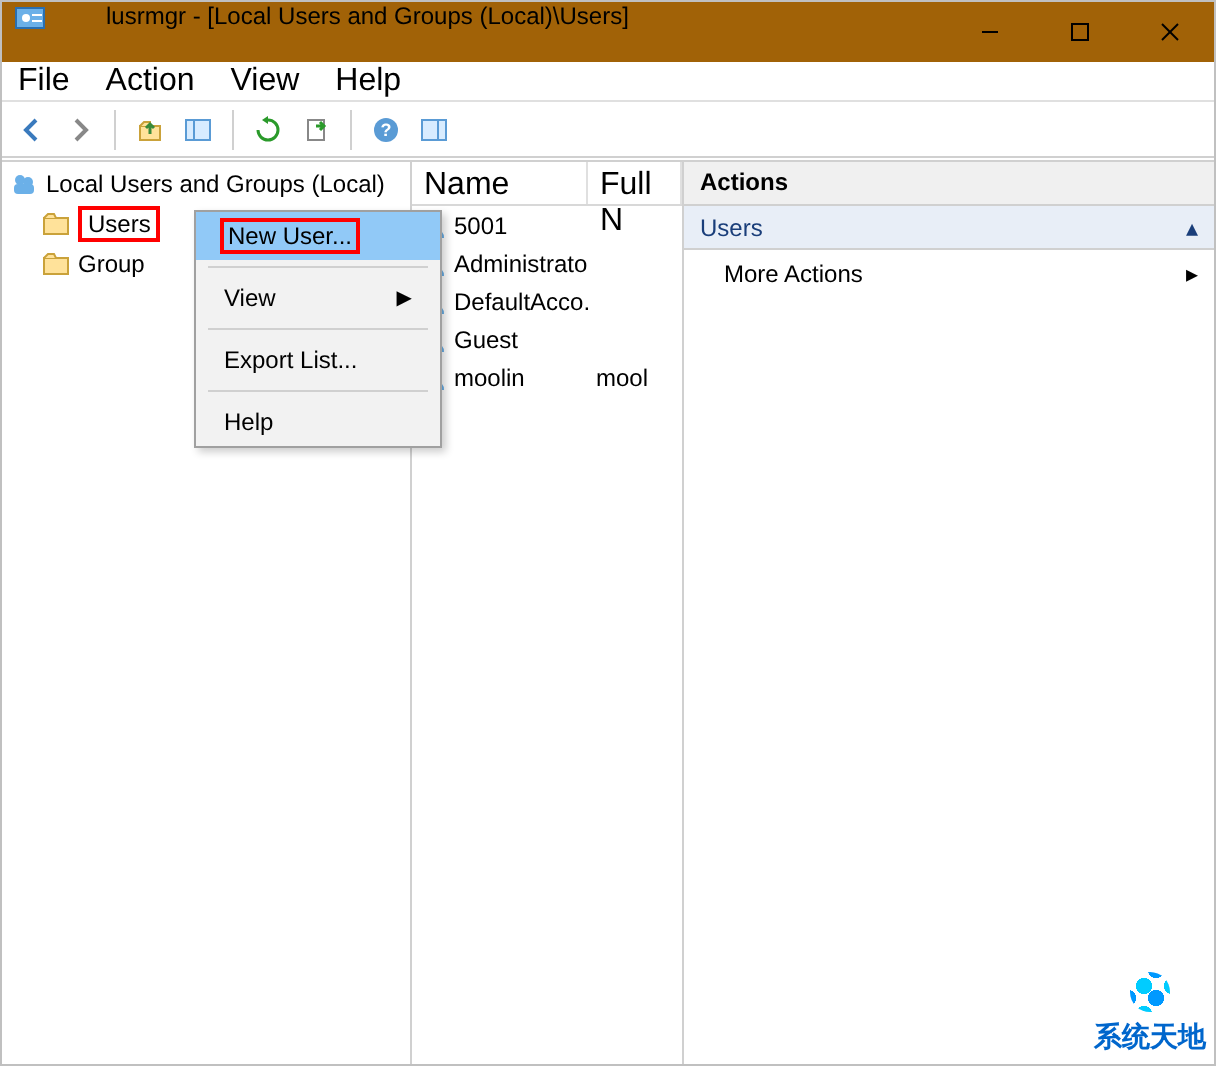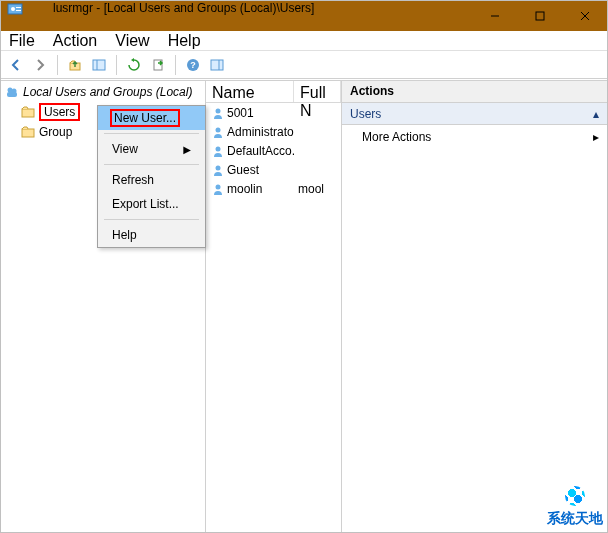--- a/index.html
+++ b/index.html
@@ -12,40 +12,40 @@
   .winctrl { width: 45px; display: flex; align-items: center; justify-content: center; font-size: 13px; color: #000; }
   .winctrl.close { width: 45px; }
   .menubar { height: 20px; display: flex; align-items: center; padding-left: 8px; gap: 18px; font-size: 16px; color: #000; border-bottom: 1px solid #e0e0e0;}
   .menubar span { cursor: default; }
   .toolbar { height: 28px; display: flex; align-items: center; padding-left: 4px; gap: 2px; border-bottom: 1px solid #d0d0d0; background: #fff;}
   .tbtn { width: 22px; height: 22px; display:flex; align-items:center; justify-content:center; border:1px solid transparent;}
   .tsep { width: 1px; height: 20px; background: #d0d0d0; margin: 0 4px; }
   .content { position: absolute; top: 79px; left: 0; right: 0; bottom: 0; display: flex; border-top: 1px solid #d0d0d0;}
   .pane { border-right: 1px solid #d0d0d0; overflow: hidden; }
   .treepane { width: 205px; padding: 2px 4px; }
-  .treeroot { font-size: 12px; padding: 2px 0; display:flex; align-items:flex-start; gap:4px;font-style:italic;}
+  .treeroot { font-size: 12px; padding: 2px 0; display:flex; align-items:flex-start; gap:4px;}
   .treechild { font-size: 12px; padding: 2px 0 2px 16px; display:flex; align-items:center; gap:4px;}
   .folder { width:14px; height:14px; display:inline-flex;}
   .sel { border: 2px solid #ff0000; padding: 0px 3px; }
   .listpane { width: 136px; position: relative; }
   .listhead { height: 22px; display:flex; border-bottom: 1px solid #d8d8d8; font-size:16px;}
   .listhead .col { padding: 3px 6px; border-right:1px solid #e0e0e0;}
   .col-name { width: 88px; }
   .col-full { flex: 1; }
   .listbody { font-size:12px; }
   .row { display:flex; height:19px; align-items:center;}
   .row .c1 { width:88px; padding-left:6px; display:flex; align-items:center; gap:3px; overflow:hidden; white-space:nowrap;}
   .row .c2 { flex:1; padding-left:4px; overflow:hidden;}
   .uicon { width:12px; height:12px; flex-shrink:0; }
   .actpane { flex:1; border-right:none;}
   .acthead { height:22px; background:#f0f0f0; border-bottom:1px solid #d0d0d0; font-size:12px; font-weight:bold; padding:3px 8px;}
   .actgroup { height:22px; background:#e8eef7; border-bottom:1px solid #d0d0d0; font-size:12px; padding:3px 8px; color:#1a3e7a; display:flex; justify-content:space-between; align-items:center;}
   .actitem { height:24px; font-size:12px; padding:4px 8px 4px 20px; display:flex; justify-content:space-between; align-items:center;}
   
-  .ctxmenu { position:absolute; left:96px; top:104px; width:109px; background:#f2f2f2; border:1px solid #a0a0a0; box-shadow: 2px 2px 4px rgba(0,0,0,0.2); font-size:12px; z-index:10;}
+  .ctxmenu { position:absolute; left:96px; top:104px; width:124px; background:#f2f2f2; border:1px solid #a0a0a0; box-shadow: 2px 2px 4px rgba(0,0,0,0.2); font-size:12px; z-index:10;}
   .ctxitem { height:24px; display:flex; align-items:center; padding:0 14px; justify-content:space-between;}
   .ctxitem.hl { background:#91c9f7; }
   .ctxitem.hl .lbl { border:2px solid #ff0000; padding:0 2px; margin:-2px -2px;}
   .ctxsep { height:1px; background:#d0d0d0; margin:3px 6px;}
   .watermark { position:absolute; right:4px; bottom:4px; font-size:14px; font-weight:bold; color:#0066cc; display:flex; align-items:center; gap:4px;flex-direction:column;}
   .wmicon { width:20px; height:20px; background: radial-gradient(circle,#00ccff 40%, transparent 42%), radial-gradient(circle,#0099ff 40%, transparent 42%); background-position: 0 0, 6px 6px; background-size: 14px 14px; border-radius:50%;}
 </style>
 </head>
 <body>
 
@@ -251,23 +251,20 @@
     <div class="ctxitem hl">
       <span class="lbl">New User...</span>
     </div>
     <div class="ctxsep"></div>
     <div class="ctxitem">
       <span>View</span>
       <span style="font-size:10px;">▶</span>
     </div>
     <div class="ctxsep"></div>
     <div class="ctxitem">
-      <span>Refresh</span>
-    </div>
-    <div class="ctxitem">
       <span>Export List...</span>
     </div>
     <div class="ctxsep"></div>
     <div class="ctxitem">
       <span>Help</span>
     </div>
   </div>
 
   <div class="watermark">
     <span class="wmicon"></span>

